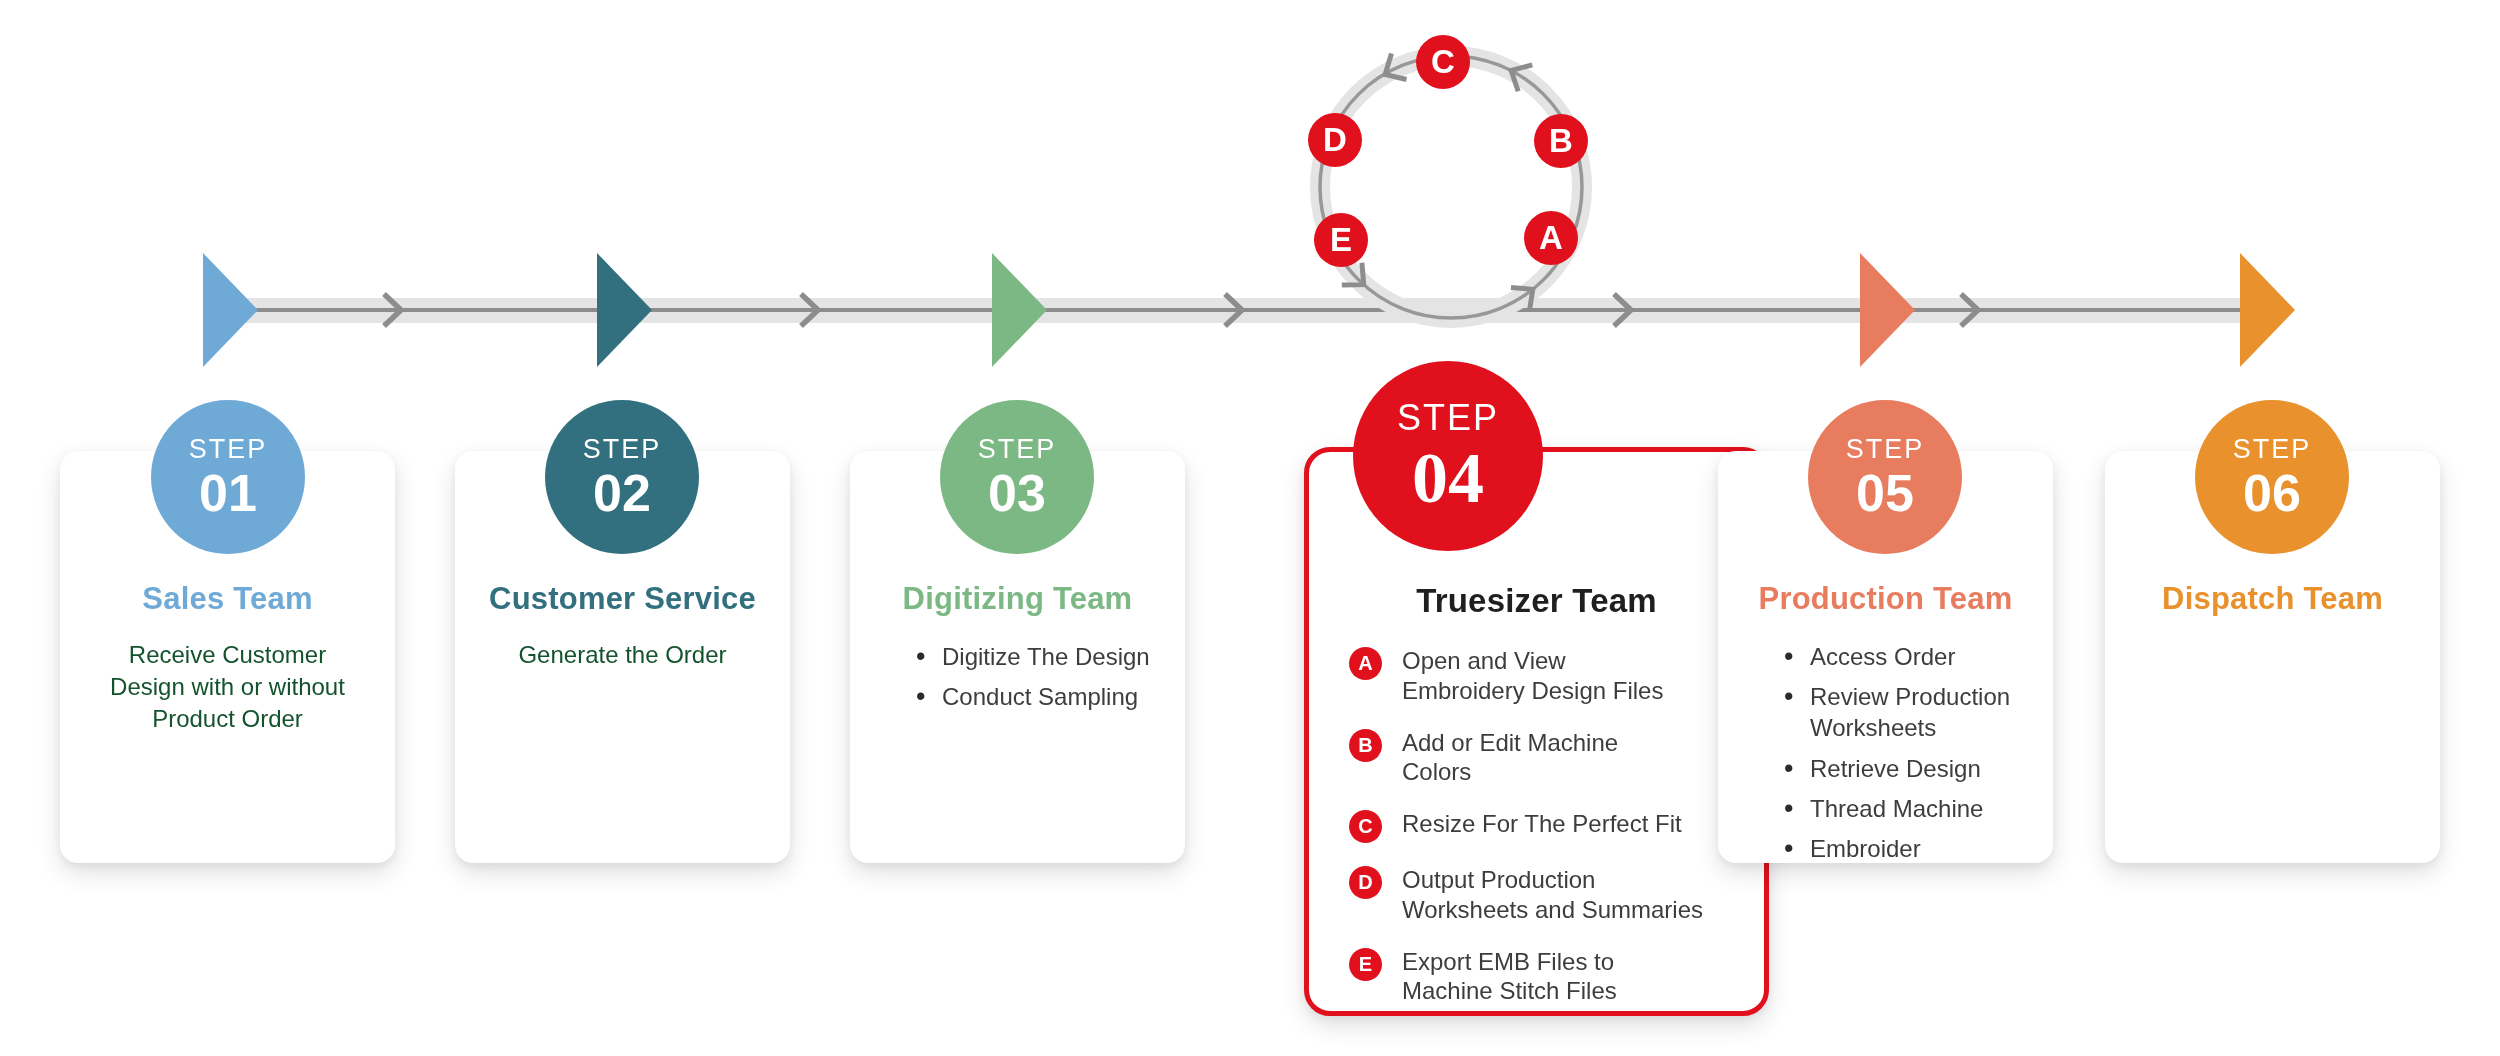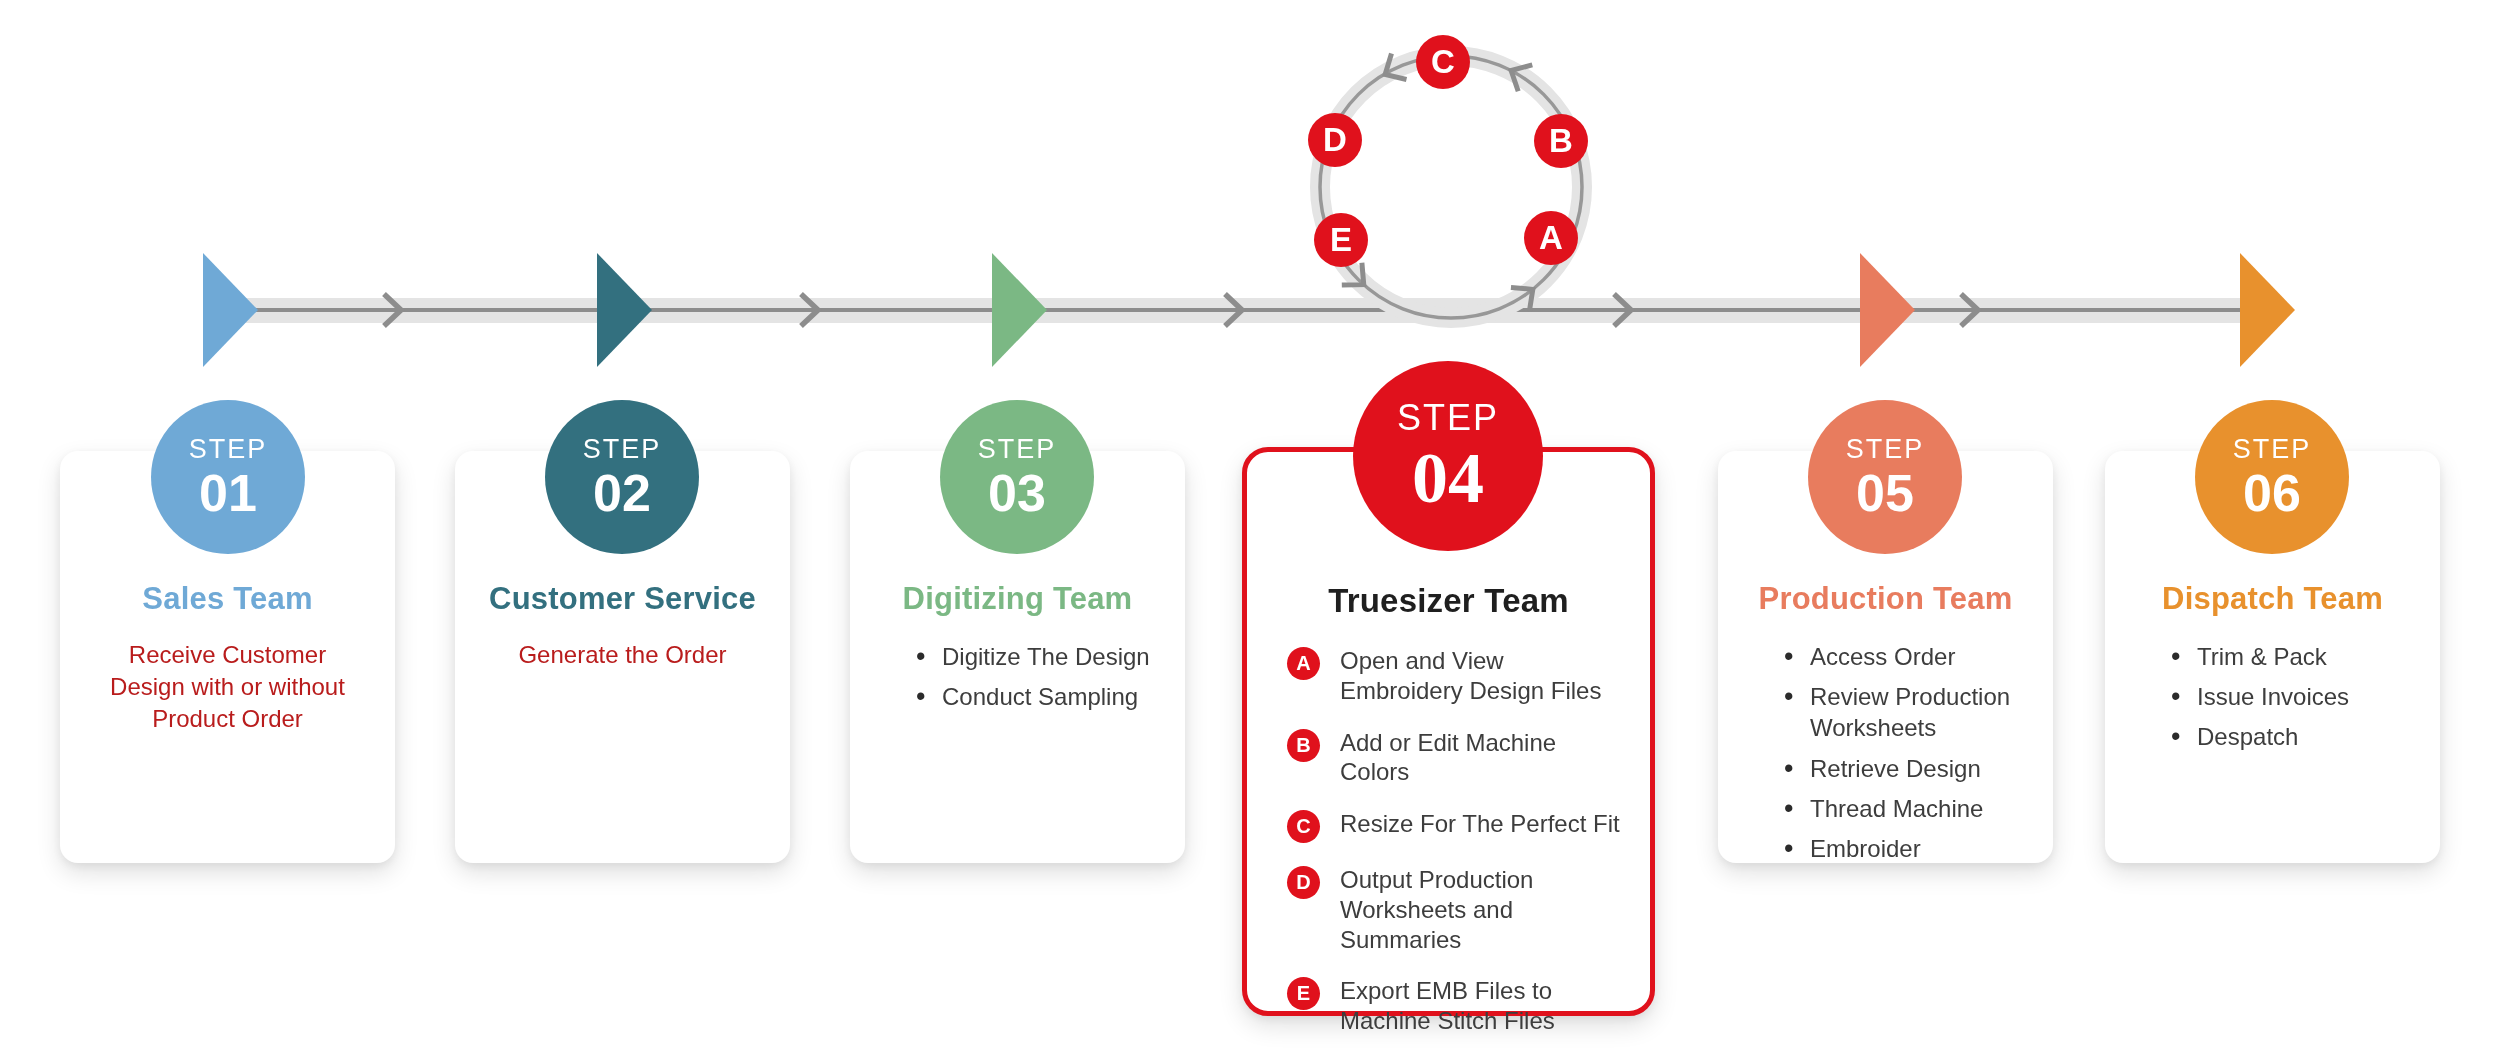--- a/index.html
+++ b/index.html
@@ -23,28 +23,28 @@
 
   
   .card{
     position:absolute;top:451px;width:335px;height:412px;background:#fff;
     border-radius:18px;
     box-shadow:0 10px 24px rgba(0,0,0,0.12), 0 3px 8px rgba(0,0,0,0.06);
   }
   .card1{left:60px}
   .card2{left:455px}
   .card3{left:850px}
-  .card4{left:1242px;top:447px;width:413px;height:569px;border:5px solid #E0111C;border-radius:26px;box-sizing:border-box;}
+  .card4{left:1304px;top:447px;width:465px;height:569px;border:5px solid #E0111C;border-radius:26px;box-sizing:border-box;}
   .card5{left:1718px}
   .card6{left:2105px}
 
   .card-title{margin:0;padding:130px 28px 0;font-size:31px;font-weight:bold;text-align:center;letter-spacing:0.2px;}
   .card4 .card-title{padding-top:130px;font-size:33px;}
 
-  .card-body-text{font-size:24px;color:#b91c1c;line-height:1.34;width:260px;margin:22px auto 0;text-align:center;}
+  .card-body-text{font-size:24px;color:#14532d;line-height:1.34;width:260px;margin:22px auto 0;text-align:center;}
 
   .card ul{list-style:none;margin:24px 24px 0 92px;padding:0;text-align:left;font-size:24px;color:#3D3D3D;line-height:1.3;}
   .card li{position:relative;margin-bottom:9px;}
   .card li::before{content:"\2022";position:absolute;left:-26px;top:-2px;color:#2b2b2b;font-size:27px;}
 
   
   .t-items{margin:26px 24px 0 40px;display:flex;flex-direction:column;gap:22px;}
   .t-item{display:flex;gap:20px;align-items:flex-start;text-align:left;}
   .t-badge{flex:0 0 33px;width:33px;height:33px;border-radius:50%;background:#E0111C;color:#fff;
     font-size:20px;font-weight:bold;display:flex;align-items:center;justify-content:center;margin-top:1px;}
@@ -175,25 +175,20 @@
       <li>Access Order</li>
       <li>Review Production Worksheets</li>
       <li>Retrieve Design</li>
       <li>Thread Machine</li>
       <li>Embroider</li>
     </ul>
   </div>
 
   <div class="card card6">
     <h2 class="card-title c-orange">Dispatch Team</h2>
-    <ul>
-      <li>Trim &amp; Pack</li>
-      <li>Issue Invoices</li>
-      <li>Despatch</li>
-    </ul>
   </div>
 
   <div class="step-circle sc1 bg-blue">
     <div class="step-word">STEP</div>
     <div class="step-num">01</div>
   </div>
   <div class="step-circle sc2 bg-teal">
     <div class="step-word">STEP</div>
     <div class="step-num">02</div>
   </div>

